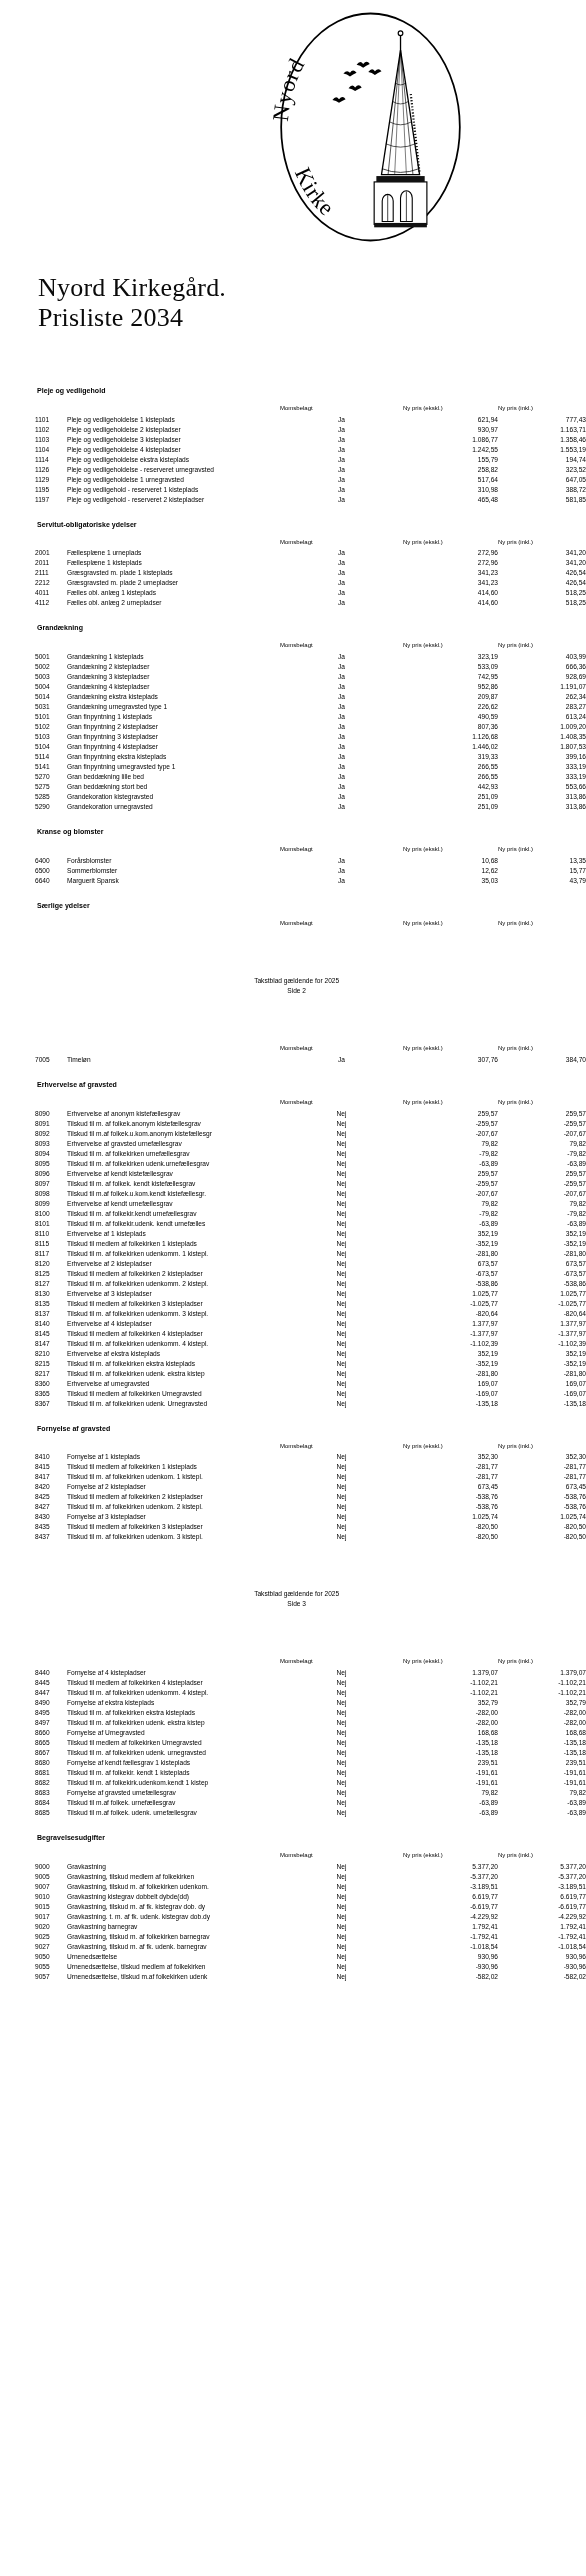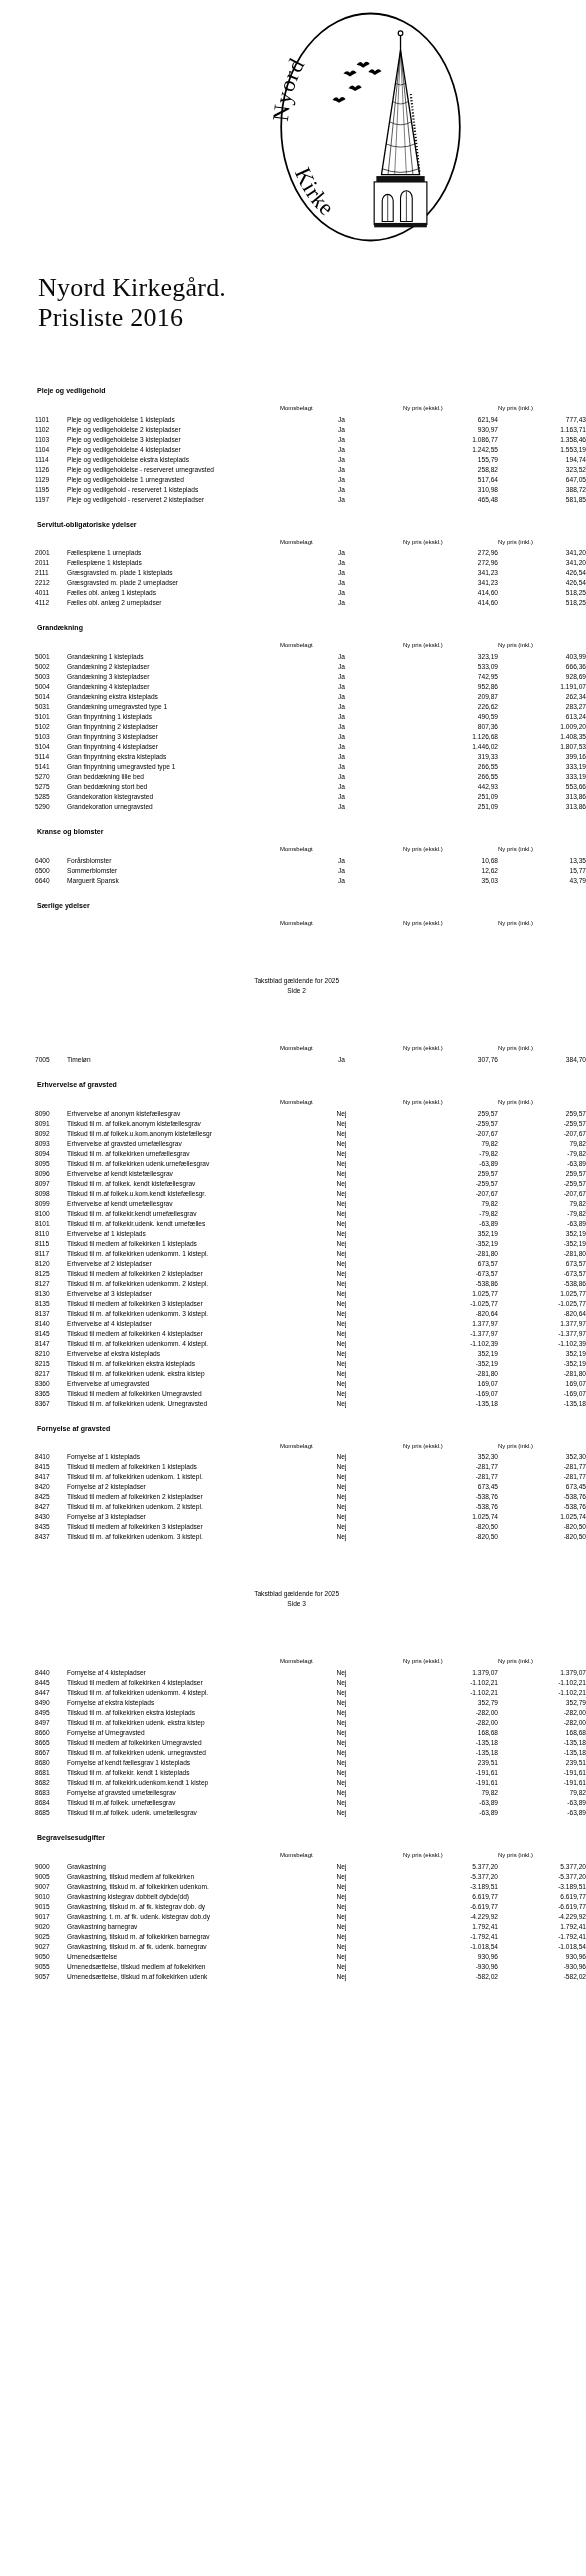--- a/index.html
+++ b/index.html
@@ -175,21 +175,21 @@
         </text>
         <text font-size="31" letter-spacing="1">
           <textPath href="#arcBottom" startOffset="33%">Kirke</textPath>
         </text>
       </g>
     </svg>
   </div>
 
   <div class="title-block">
     <div class="title-line">Nyord Kirkegård.</div>
-    <div class="title-line">Prisliste 2016</div>
+    <div class="title-line">Prisliste 2034</div>
   </div>
 
   <div class="content" id="content-root">
       <div class="section">
         <div class="section-title">Pleje og vedligehold</div>
         <table class="price-table">
           <colgroup>
             <col class="c-code">
             <col class="c-desc">
             <col class="c-moms">

